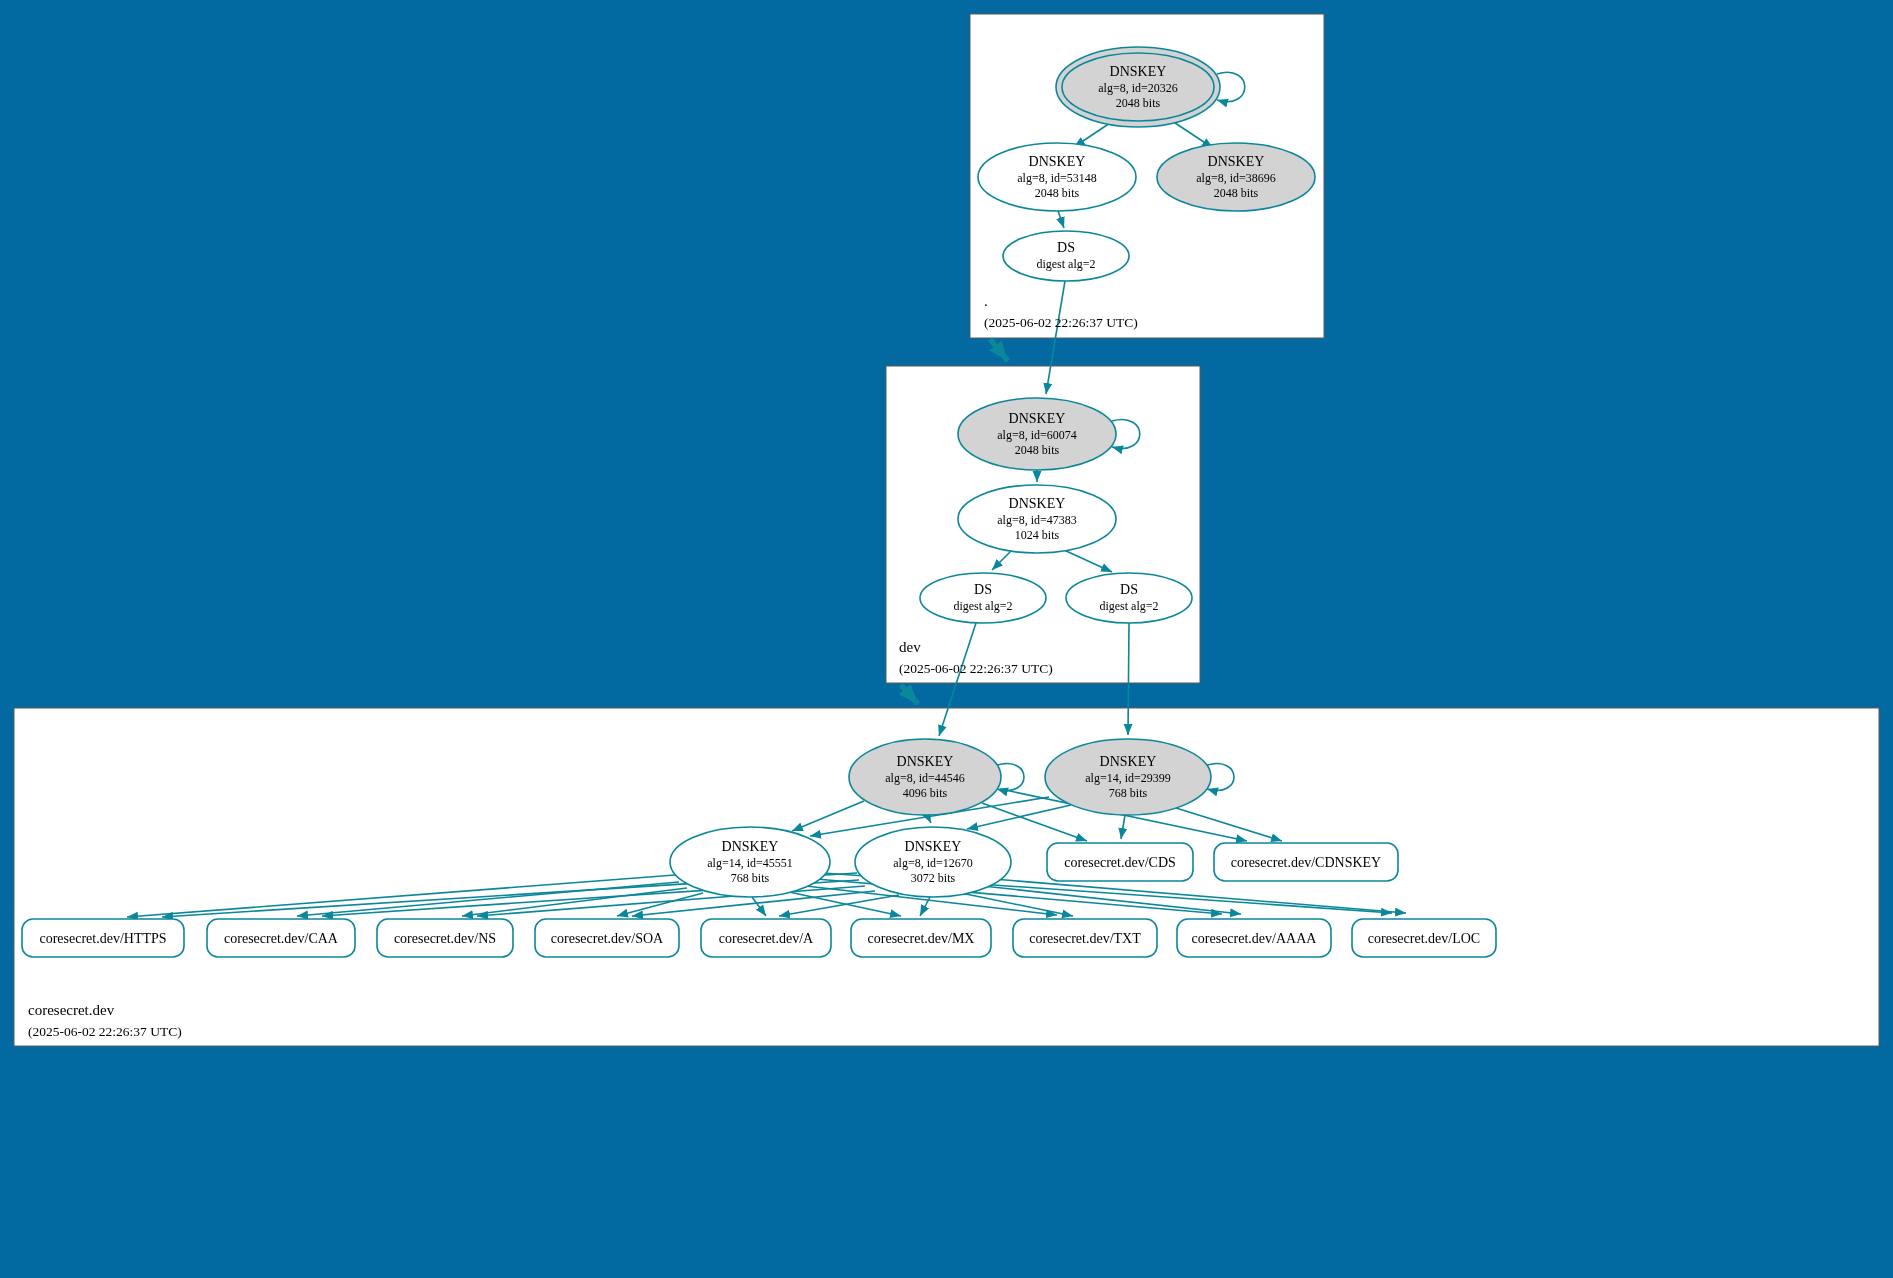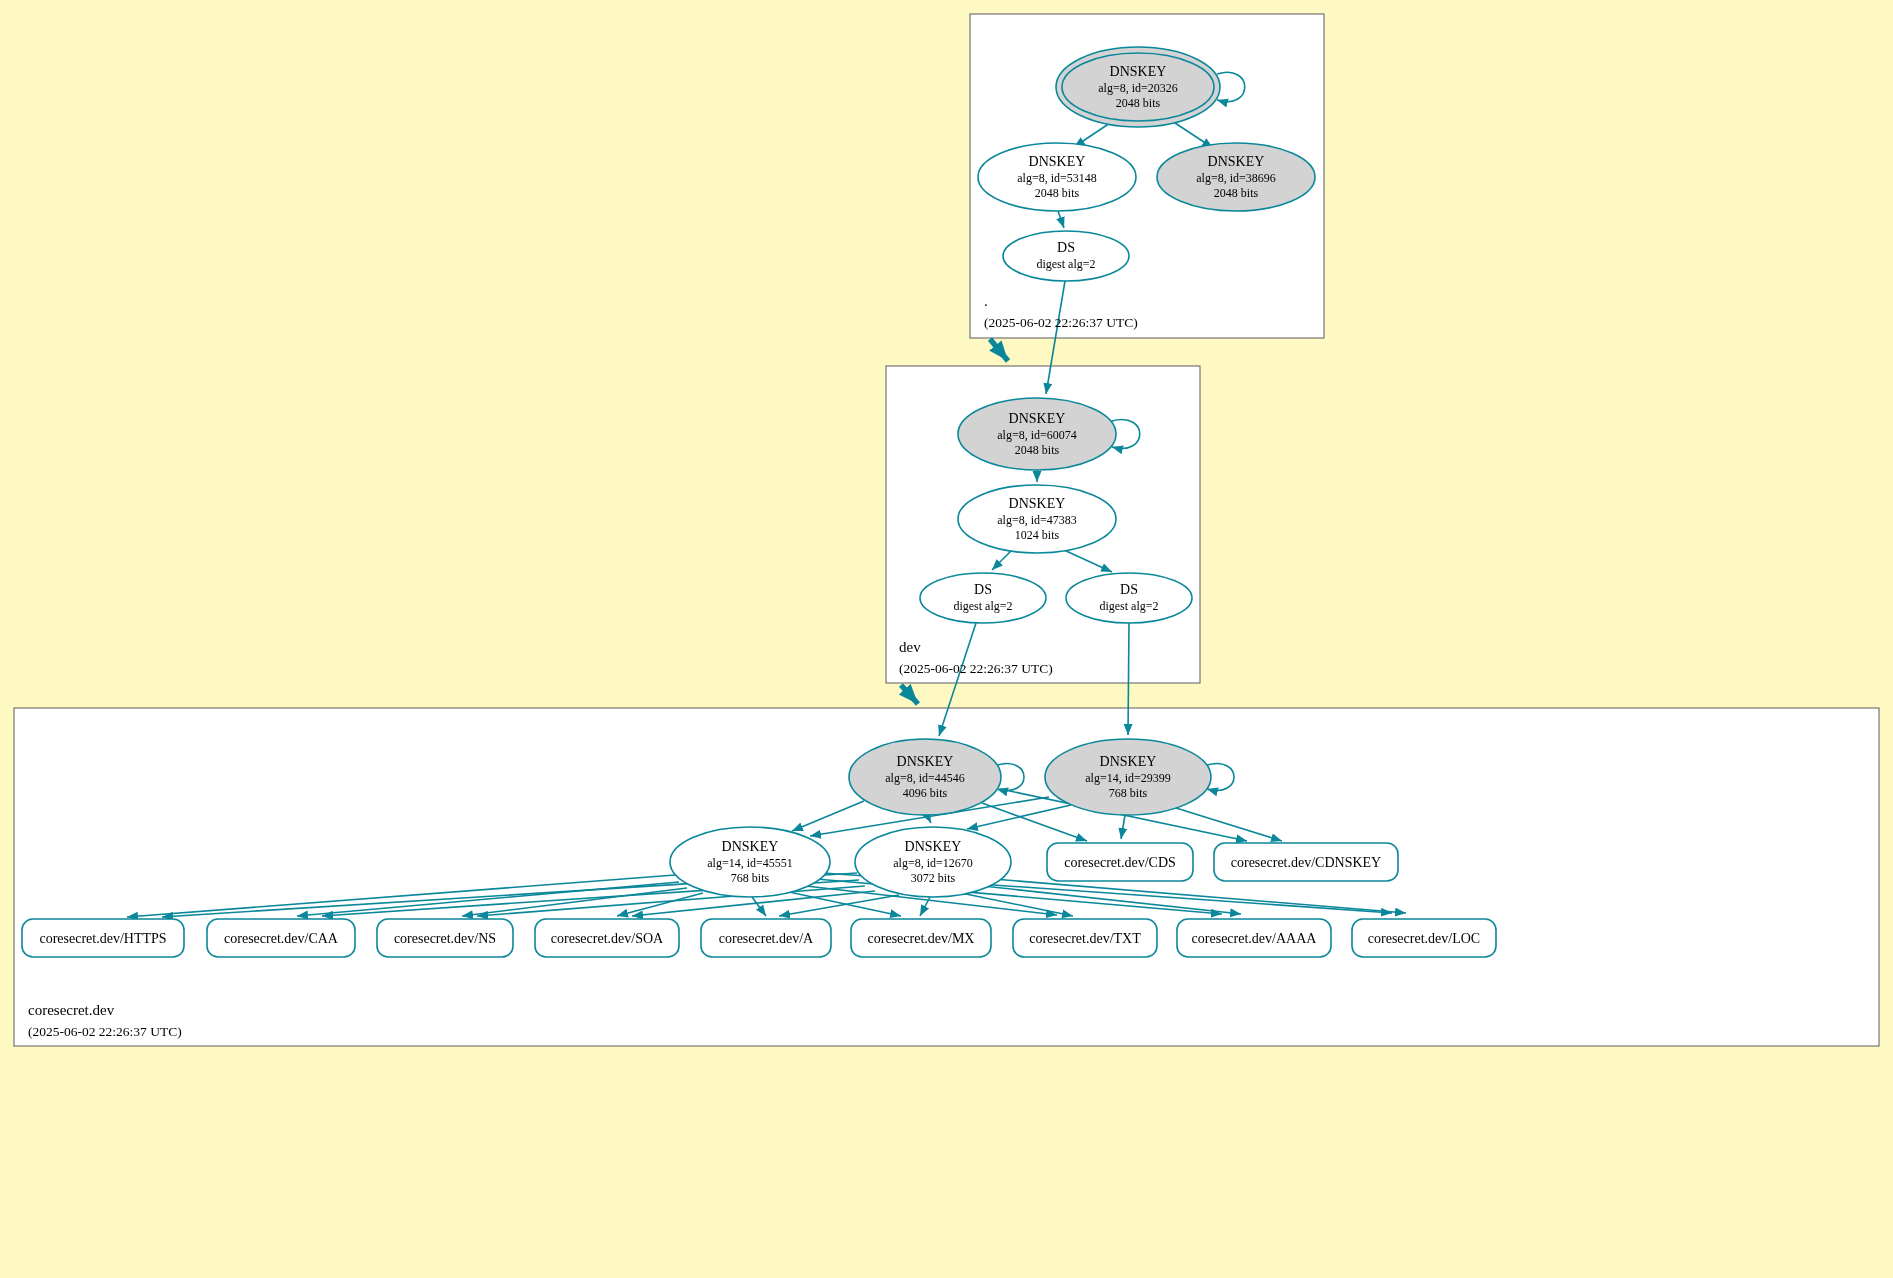--- a/index.html
+++ b/index.html
@@ -1,20 +1,20 @@
 <!DOCTYPE html>
 <html><head>
 <meta charset="utf-8">
 <style>
   html, body { margin: 0; padding: 0; background: #ffffff; }
   .stage {
     position: relative;
     width: 1893px;
     height: 1278px;
-    background: #fef9c3;
+    background: #0369a1;
     font-family: "Liberation Serif", "DejaVu Serif", serif;
   }
   svg { display: block; }
   svg text { fill: #000000; }
   .node-title { font-size: 14px; }
   .node-meta  { font-size: 12px; }
   .zone-name  { font-size: 15px; }
   .zone-ts    { font-size: 13.5px; }
   .rr-label   { font-size: 14px; }
   .zone-box   { fill: #ffffff; stroke: #5b5b5b; stroke-width: 1; }

